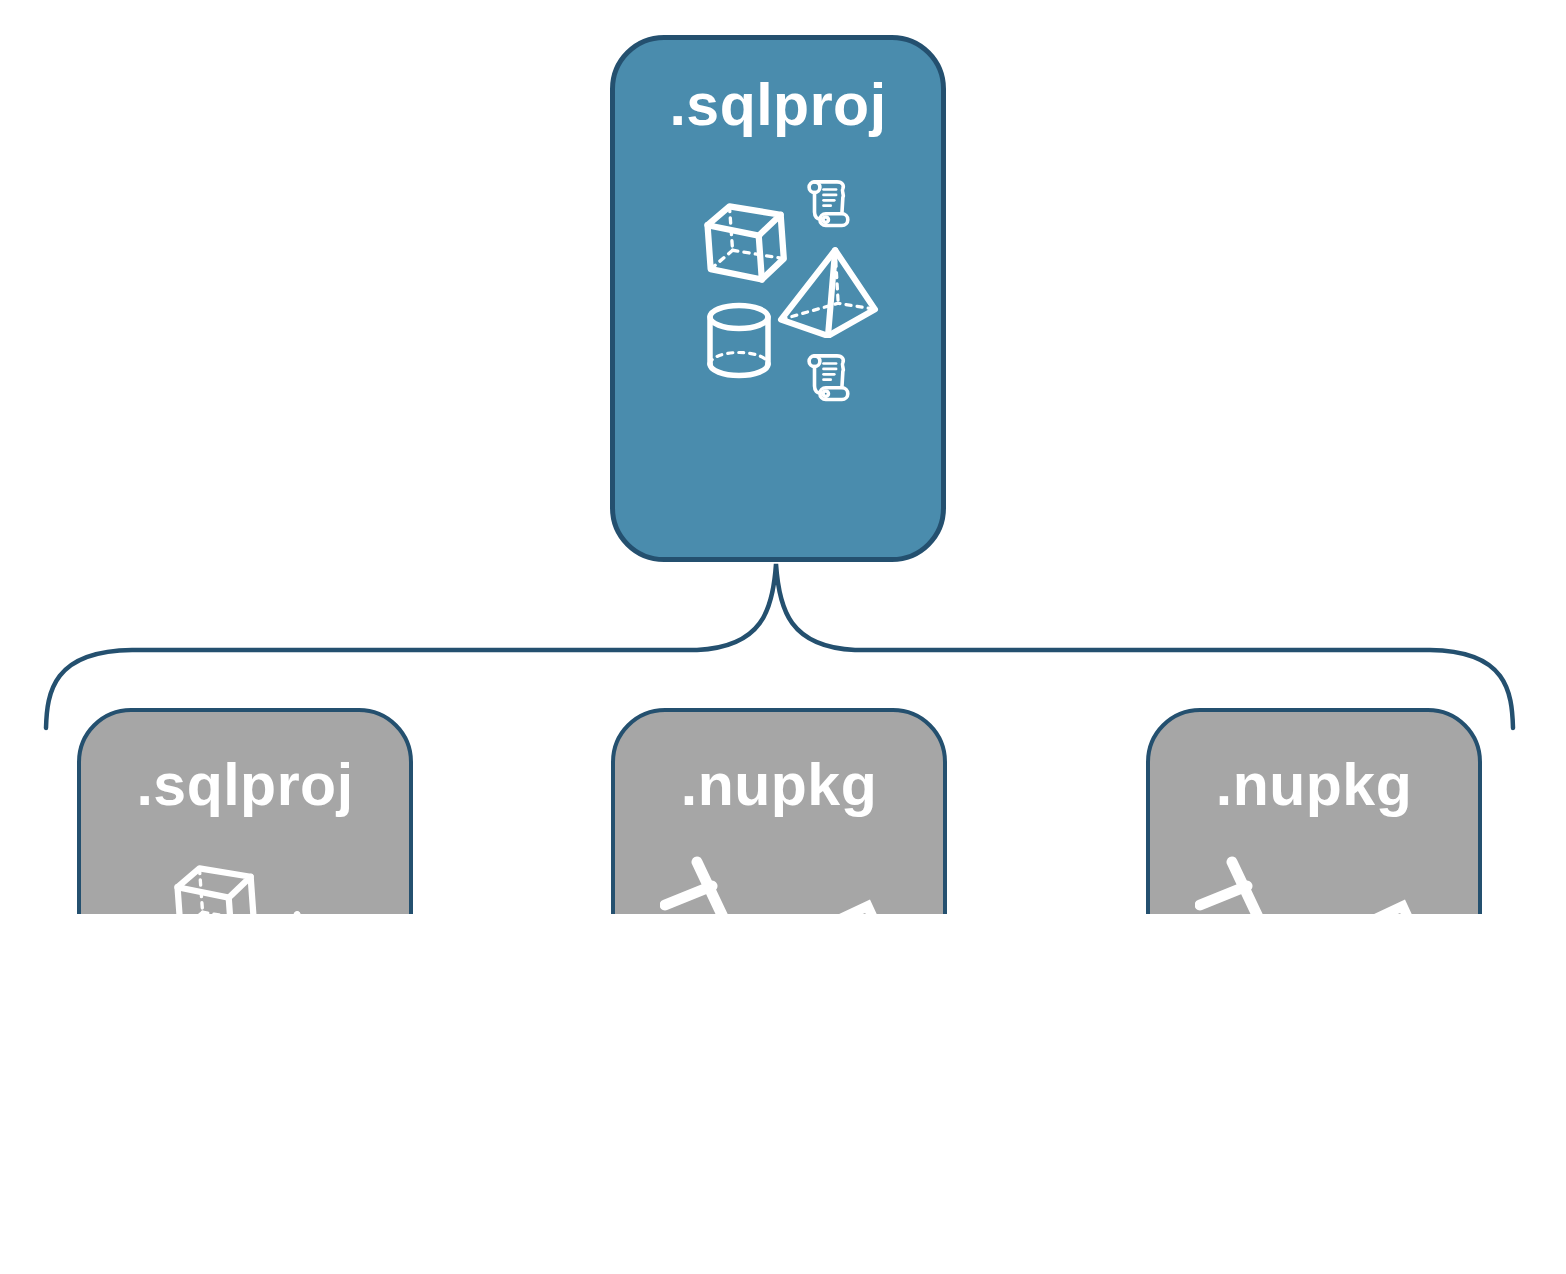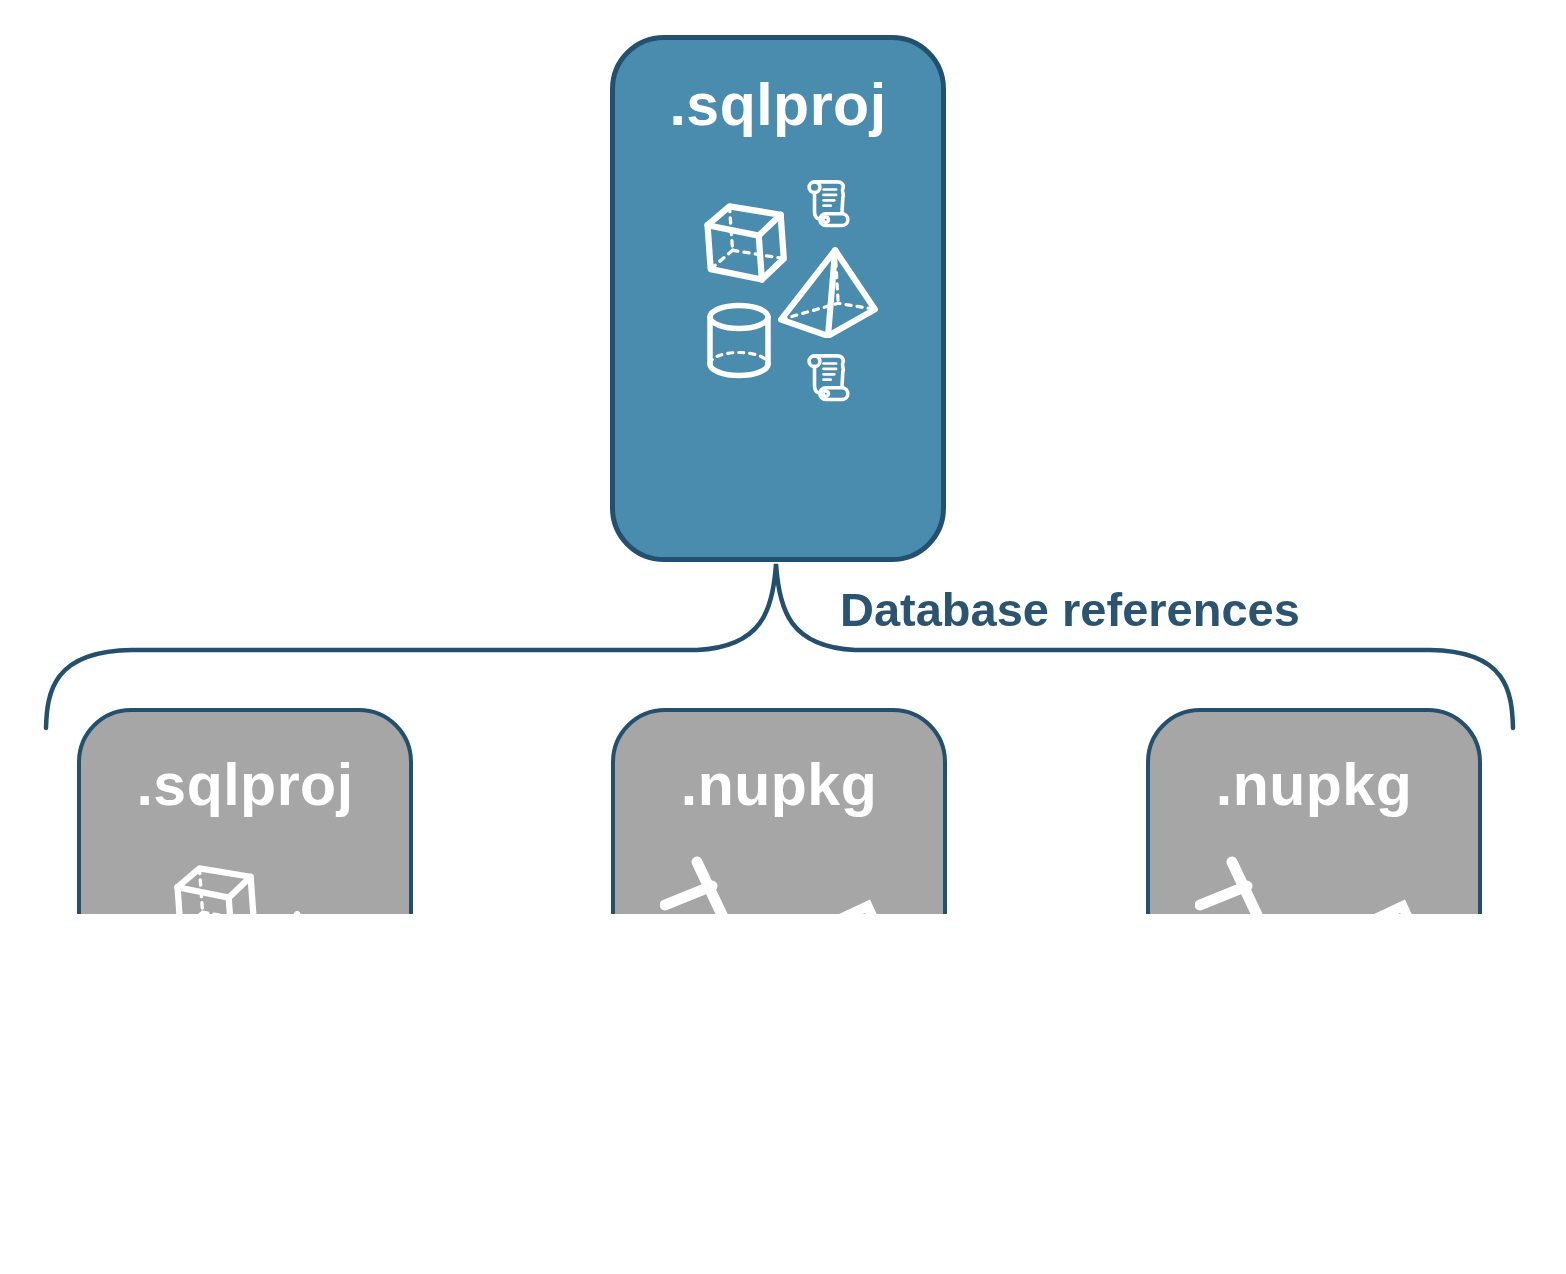--- a/index.html
+++ b/index.html
@@ -161,21 +161,20 @@
         <use href="#sym-pyramid"></use>
       </svg>
     <svg class="icon" style="left:90px; top:262px; width:68px; height:78px;">
         <use href="#sym-cylinder"></use>
       </svg>
     <svg class="icon" style="left:186px; top:310px; width:54px; height:54px;">
         <use href="#sym-scroll"></use>
       </svg>
   </div>
 
-  <div class="relationship-label">Database references</div>
 
   <div class="card child" id="child-0">
     <div class="card-title">.sqlproj</div>
     <svg class="icon" style="left:84px; top:148px; width:94px; height:92px;">
         <use href="#sym-cube"></use>
       </svg>
     <svg class="icon" style="left:158px; top:196px; width:102px; height:94px;">
         <use href="#sym-pyramid"></use>
       </svg>
     <svg class="icon" style="left:88px; top:262px; width:68px; height:78px;">

